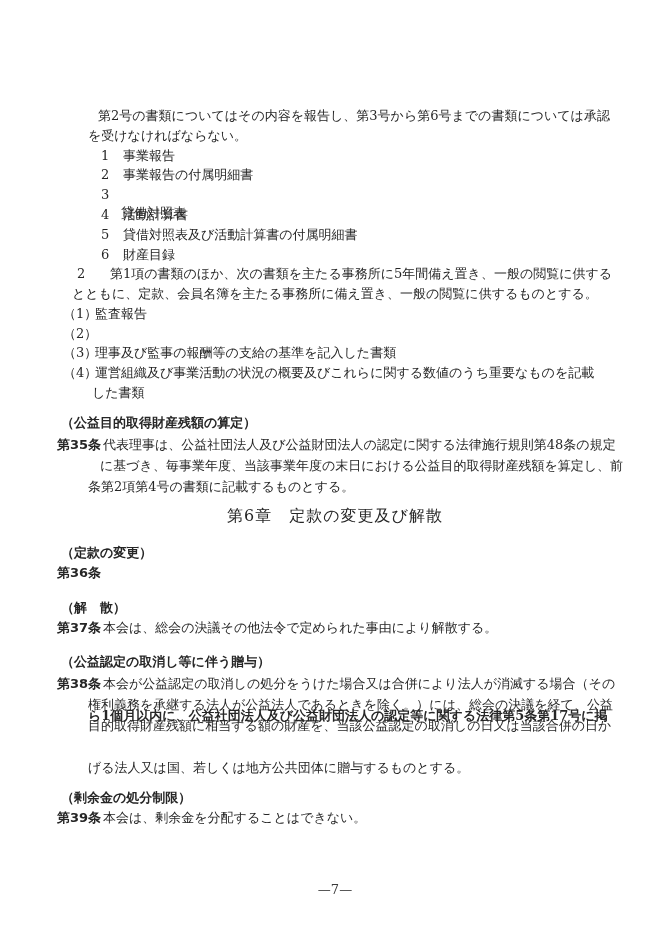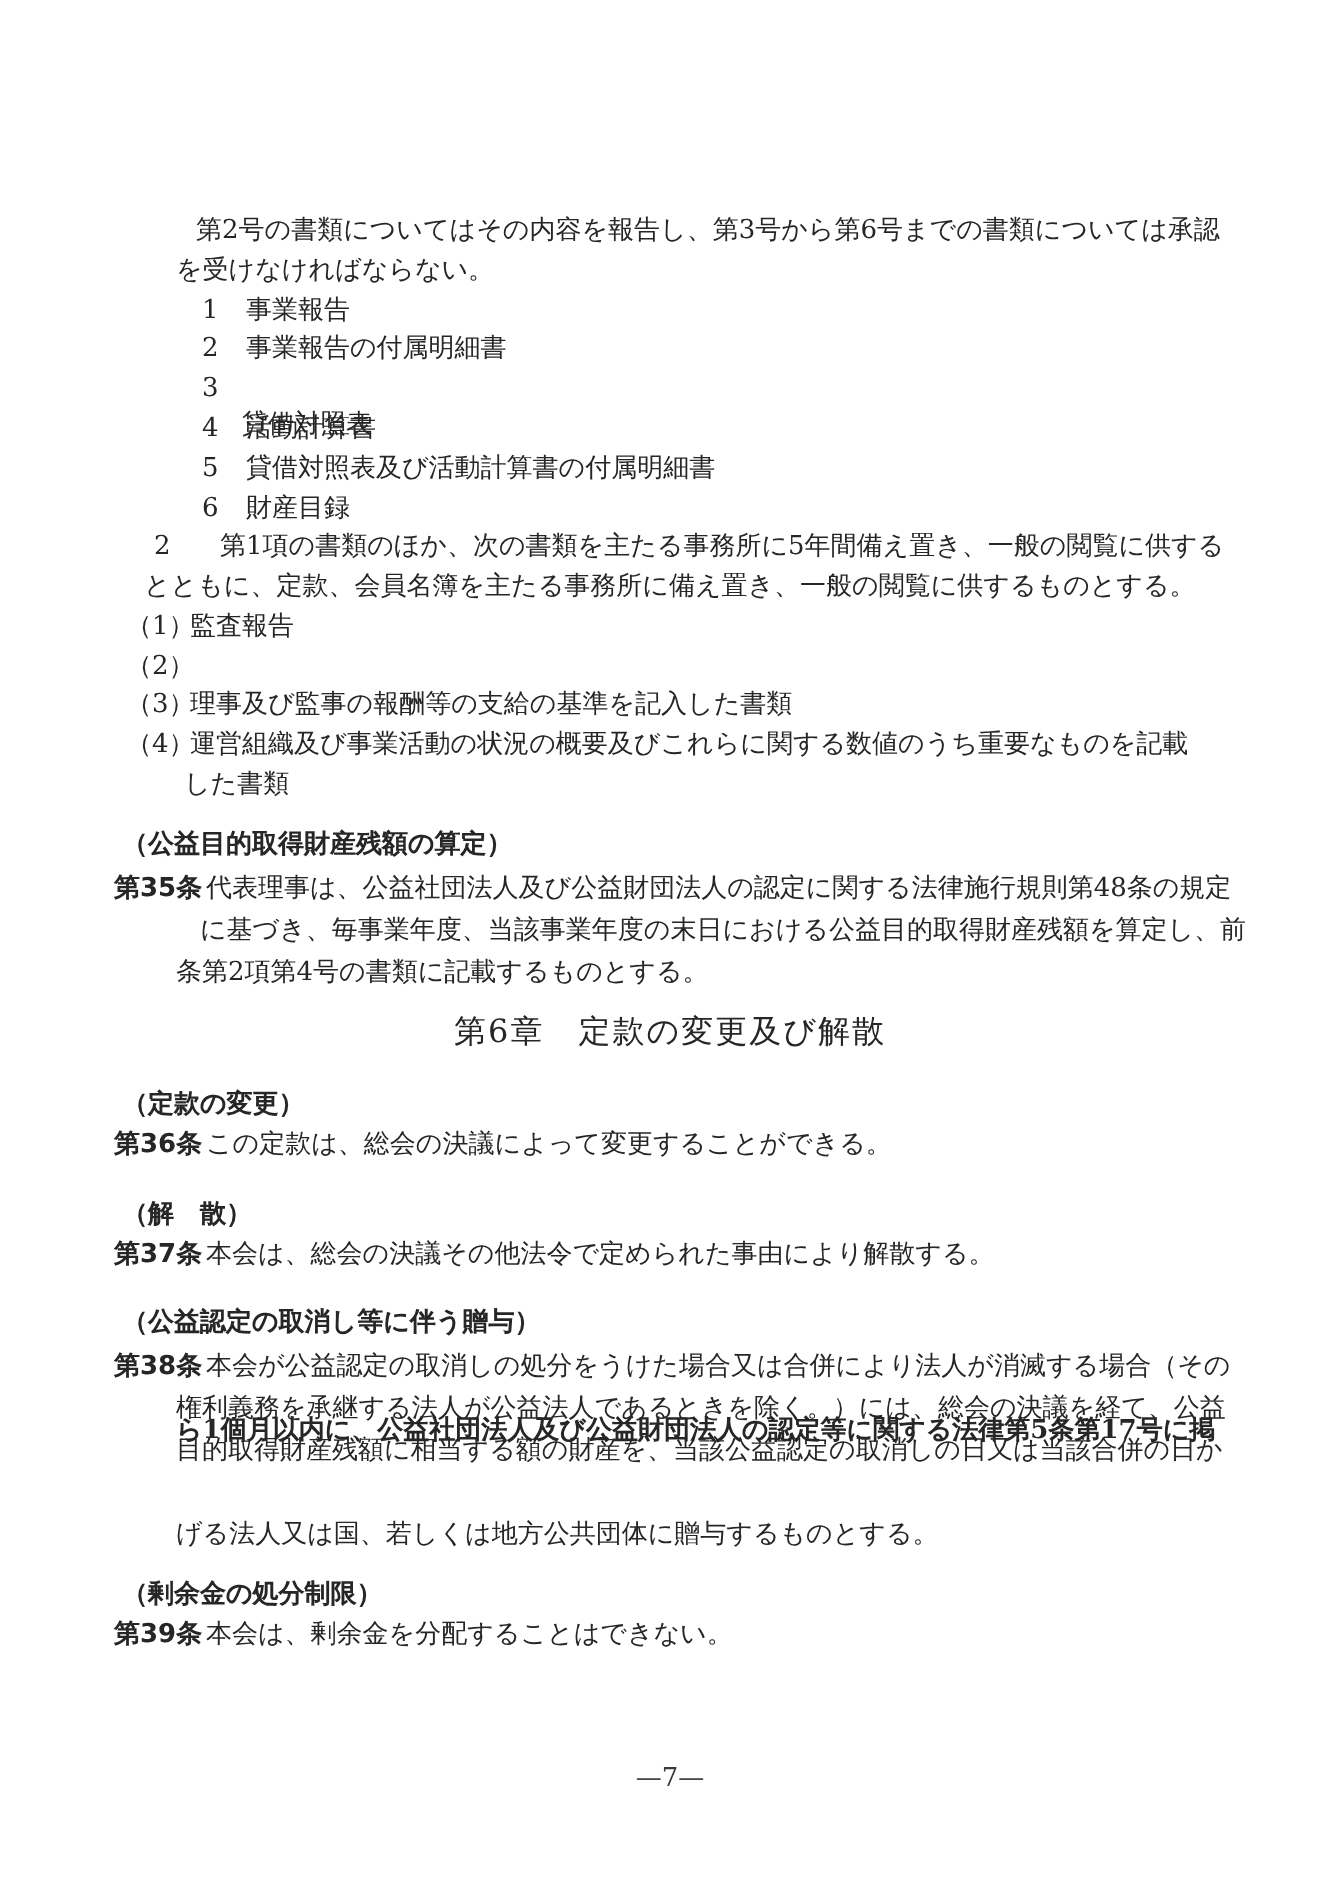--- a/index.html
+++ b/index.html
@@ -95,21 +95,20 @@
         <span class="seg body" style="left: 88px;">条第2項第4号の書類に記載するものとする。</span>
       </div>
       <div class="line chapter" style="top: 503px;">
         <span class="seg body center">第6章　定款の変更及び解散</span>
       </div>
       <div class="line body" style="top: 542px;">
         <span class="seg label" style="left: 61px;">（定款の変更）</span>
       </div>
       <div class="line body" style="top: 562px;">
         <span class="seg label" style="left: 57px;">第36条</span>
-        <span class="seg body" style="left: 103px;">この定款は、総会の決議によって変更することができる。</span>
       </div>
       <div class="line body" style="top: 597px;">
         <span class="seg label" style="left: 61px;">（解　散）</span>
       </div>
       <div class="line body" style="top: 617px;">
         <span class="seg label" style="left: 57px;">第37条</span>
         <span class="seg body" style="left: 103px;">本会は、総会の決議その他法令で定められた事由により解散する。</span>
       </div>
       <div class="line body" style="top: 651px;">
         <span class="seg label" style="left: 61px;">（公益認定の取消し等に伴う贈与）</span>

